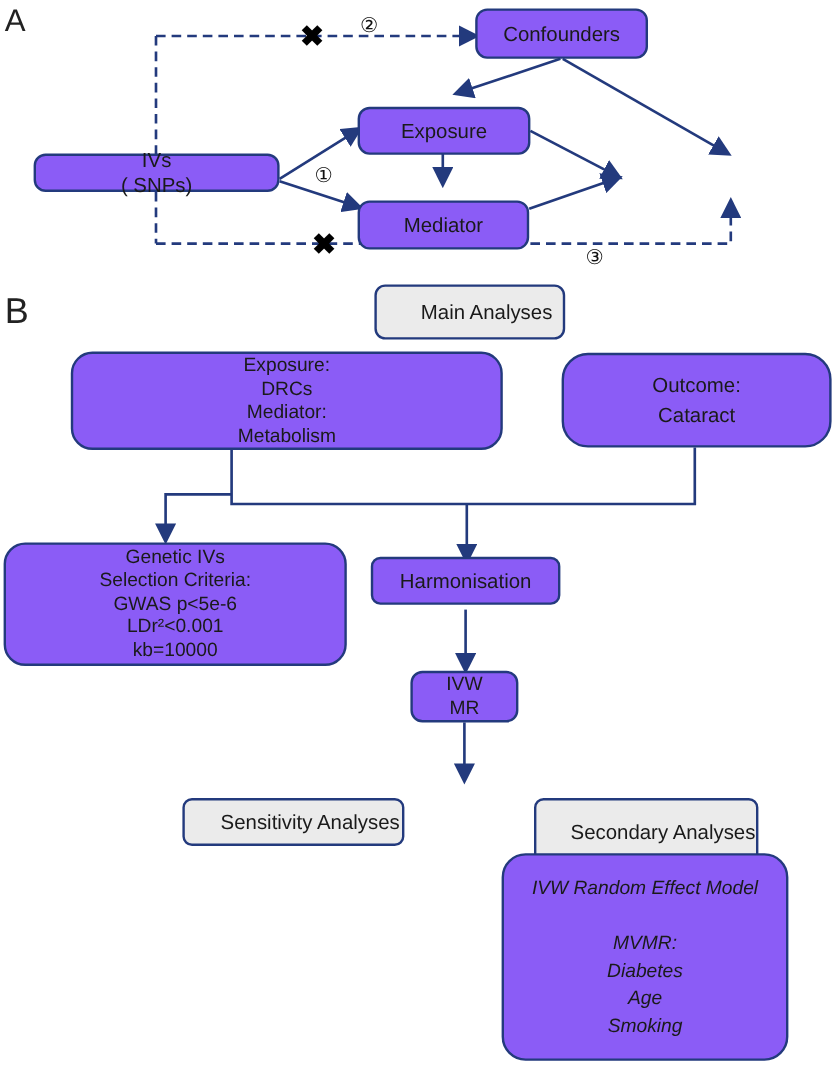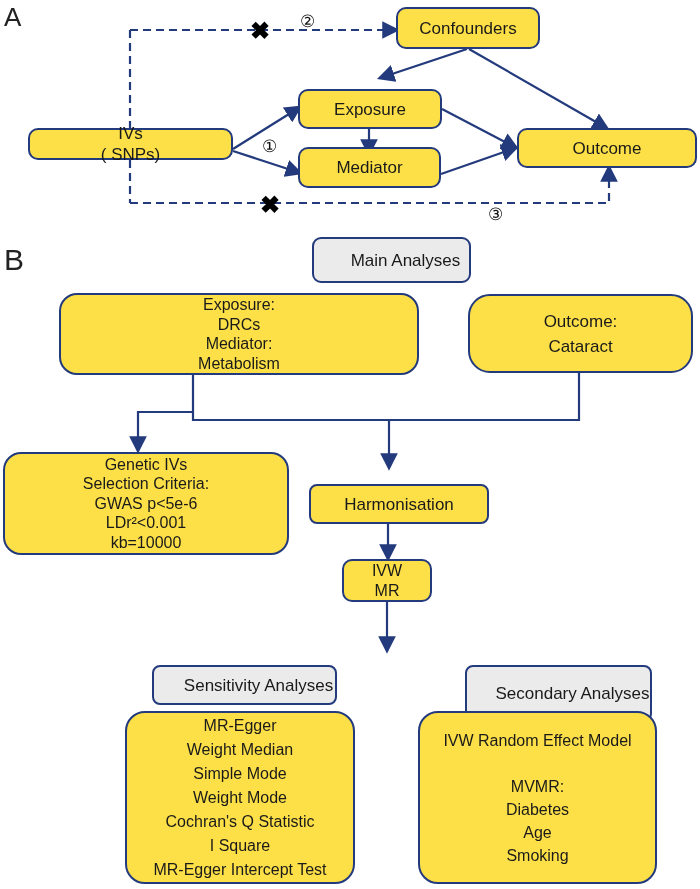--- a/index.html
+++ b/index.html
@@ -3,21 +3,21 @@
 <meta charset="utf-8">
 <style>
   html,body{margin:0;padding:0;background:#ffffff;}
   #fig{
     position:relative;width:700px;height:889px;background:#ffffff;
     font-family:"Liberation Sans", sans-serif;color:#1a1a1a;overflow:hidden;
   }
   #wires{position:absolute;left:0;top:0;width:700px;height:889px;}
   .panel-label{position:absolute;color:#222;font-size:27px;line-height:1;}
   .node{
-    position:absolute;background:#fde047;border:2px solid #233a7d;border-radius:10px;
+    position:absolute;background:#8b5cf6;border:2px solid #233a7d;border-radius:10px;
     display:flex;flex-direction:column;align-items:center;justify-content:center;
     font-size:17px;text-align:center;box-sizing:border-box;line-height:21px;
   }
   .grey{background:#ebebeb;border-radius:9px;padding-left:28px;}
   .r14{border-radius:14px;}
   .r18{border-radius:18px;}
   .r20{border-radius:20px;}
   .small{font-size:16px;line-height:19.5px;}
   .lh24 .bline{line-height:24px;}
   .lh23 .bline{line-height:23px;min-height:23px;}
@@ -67,27 +67,24 @@
   </div>
 
   <div class="node" style="left:396px;top:7px;width:144px;height:42px;">
     <span class="bline">Confounders</span>
   </div>
 
   <div class="node" style="left:298px;top:89px;width:144px;height:40px;text-align:center;">
     <span class="bline">Exposure</span>
   </div>
 
-  <div class="node" style="left:298px;top:147px;width:143px;height:41px;">
+  <div class="node" style="left:298px;top:167px;width:143px;height:41px;">
     <span class="bline">Mediator</span>
   </div>
 
-  <div class="node" style="left:517px;top:128px;width:180px;height:40px;">
-    <span class="bline">Outcome</span>
-  </div>
 
   <span class="badge" style="left:262px;top:138px;">①</span>
   <span class="badge" style="left:300px;top:13px;">②</span>
   <span class="badge" style="left:488px;top:206px;">③</span>
 
   <span class="cross" style="left:250px;top:19px;">✖</span>
   <span class="cross" style="left:260px;top:193px;">✖</span>
 
   <div class="panel-label" style="left:4px;top:245px;font-size:30px;">B</div>
 
@@ -108,48 +105,39 @@
   </div>
 
   <div class="node r18 small" style="left:3px;top:452px;width:286px;height:103px;">
     <span class="bline">Genetic IVs</span>
     <span class="bline">Selection Criteria:</span>
     <span class="bline">GWAS p&lt;5e-6</span>
     <span class="bline">LDr²&lt;0.001</span>
     <span class="bline">kb=10000</span>
   </div>
 
-  <div class="node" style="left:309px;top:484px;width:180px;height:40px;border-radius:8px;text-align:right;">
+  <div class="node" style="left:309px;top:464px;width:158px;height:40px;border-radius:8px;text-align:right;">
     <span class="bline">Harmonisation</span>
   </div>
 
   <div class="node small" style="left:342px;top:559px;width:90px;height:43px;">
     <span class="bline">IVW</span>
     <span class="bline">MR</span>
   </div>
 
   <div class="node grey" style="left:152px;top:665px;width:185px;height:40px;border-radius:8px;">
     <span class="bline">Sensitivity Analyses</span>
   </div>
 
-  <div class="node r20 small lh24" style="left:125px;top:711px;width:230px;height:173px;">
-    <span class="bline">MR-Egger</span>
-    <span class="bline">Weight Median</span>
-    <span class="bline">Simple Mode</span>
-    <span class="bline">Weight Mode</span>
-    <span class="bline">Cochran's Q Statistic</span>
-    <span class="bline">I Square</span>
-    <span class="bline">MR-Egger Intercept Test</span>
-  </div>
 
-  <div class="node grey" style="left:445px;top:665px;width:187px;height:57px;border-radius:8px;margin-left:20px;">
+  <div class="node grey" style="left:445px;top:665px;width:187px;height:57px;border-radius:8px;">
     <span class="bline">Secondary Analyses</span>
   </div>
 
-  <div class="node r20 small lh23" style="left:418px;top:711px;width:239px;height:173px;">
+  <div class="node r20 small lh23" style="left:418px;top:711px;width:239px;height:173px;font-style:italic;">
     <span class="bline">IVW Random Effect Model</span>
     <span class="bline"></span>
     <span class="bline">MVMR:</span>
     <span class="bline">Diabetes</span>
     <span class="bline">Age</span>
     <span class="bline">Smoking</span>
   </div>
 
 </div>
 

